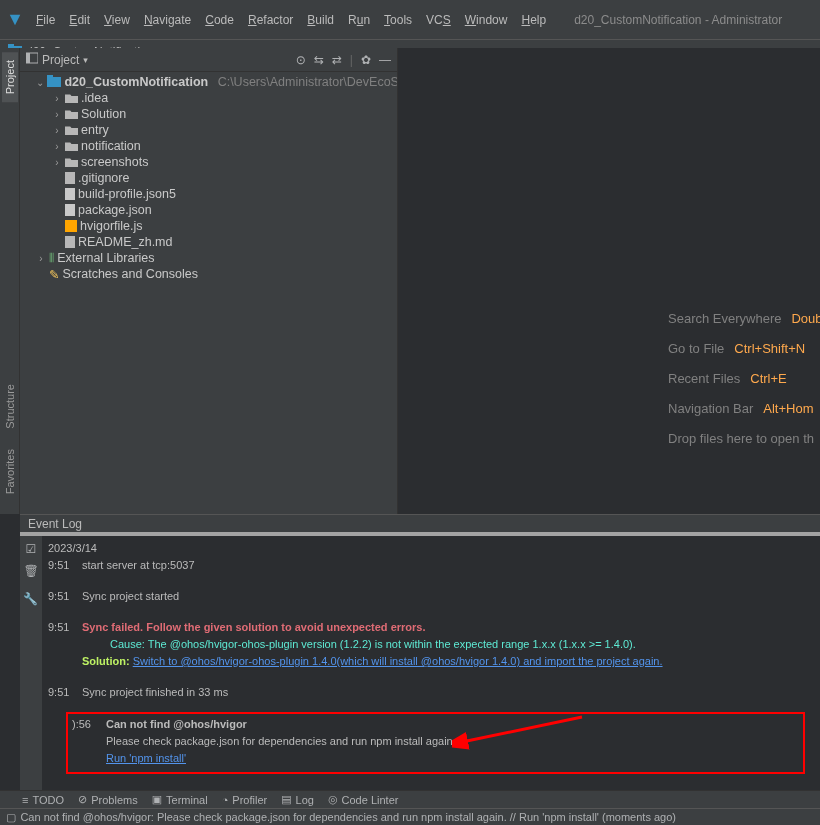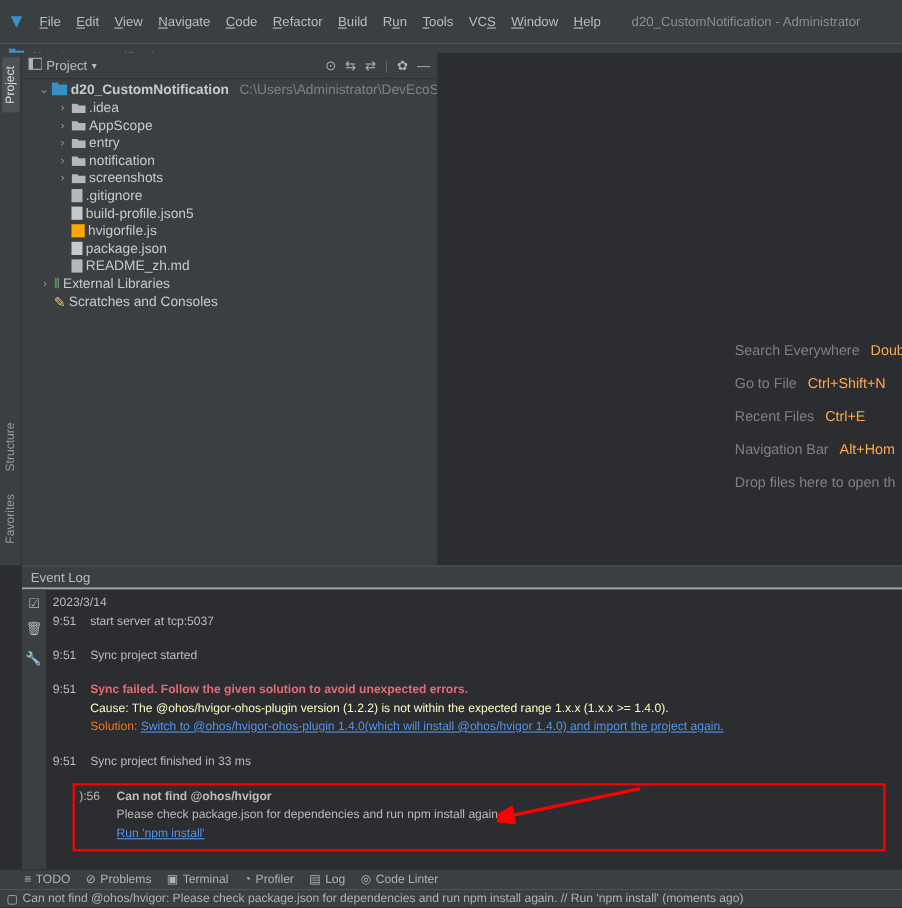--- a/index.html
+++ b/index.html
@@ -36,30 +36,30 @@
   .file-icon { background: #B7B7B7; width: 10px; height: 12px; display: inline-block; }
   .js-icon { background: #FFA500; width: 12px; height: 12px; display: inline-block; }
   .json-icon { background: #C9C9C9; width: 10px; height: 12px; display: inline-block; }
   .ind1 { padding-left: 16px; } .ind2 { padding-left: 32px; }
   
   .editor-area { flex: 1; background: #2B2D30; position: relative; }
   .tips { position: absolute; top: 256px; left: 270px; color: #808080; font-size: 13px; line-height: 30px; white-space: nowrap; }
   .tips .row { display: flex; gap: 10px; }
   .tips .kb { color: #FFA94D; }
   
-  .eventlog-header { height: 22px; background: #3C3F41; border-top: 1px solid #555; border-bottom: 2px solid #a3a3a3; display: flex; align-items: center; padding: 0 8px; color: #BBBBBB; font-size: 12px; }
+  .eventlog-header { height: 22px; background: #3C3F41; border-top: 1px solid #555; border-bottom: 4px solid #a3a3a3; display: flex; align-items: center; padding: 0 8px; color: #BBBBBB; font-size: 12px; }
   .eventlog-body { display: flex; background: #2B2D30; }
   .eventlog-side { width: 22px; background: #3C3F41; display: flex; flex-direction: column; align-items: center; gap: 8px; padding-top: 6px; color: #AFB1B3; }
   .eventlog-content { flex: 1; padding: 4px 6px; font-size: 11px; line-height: 17px; color: #BBBBBB; position: relative; }
   .log-line { display: flex; gap: 8px; }
   .log-line .t { width: 26px; color: #BBBBBB; }
   .log-line .msg { flex: 1; }
   .err { color: #E06C75; }
-  .cause { color: #fef9c3; }
-  .sol-label { color: #f97316; }
+  .cause { color: #5eead4; margin-left: 28px; }
+  .sol-label { color: #bef264; font-weight: bold; }
   .link { color: #5394EC; text-decoration: underline; cursor: pointer; }
   .highlight-box { border: 2px solid #FF0000; padding: 2px 4px; position: absolute; left: 24px; right: 15px; top: 176px; height: 62px; }
   .arrow-svg { position: absolute; left: 410px; top: 176px; }
   
   .bottom-tools { position: absolute; bottom: 17px; left: 0; right: 0; height: 18px; background: #3C3F41; border-top: 1px solid #323232; display: flex; align-items: center; gap: 14px; padding: 0 22px; font-size: 11px; color: #AFB1B3; }
   .bottom-tools .btool { display: flex; align-items: center; gap: 4px; cursor: default; }
   
   .statusbar { position: absolute; bottom: 0; left: 0; right: 0; height: 17px; background: #3C3F41; border-top: 1px solid #555; display: flex; align-items: center; padding: 0 6px; font-size: 11px; color: #AFB1B3; gap: 4px; white-space: nowrap; overflow: hidden; }
   
   .eventlog-wrap { position: absolute; top: 514px; left: 20px; right: 0; bottom: 35px; display: flex; flex-direction: column; }
@@ -133,21 +133,21 @@
               <rect width="6" height="3" fill="#3592C4"></rect>
             </svg></span><span class="lbl" style="font-weight:bold;">d20_CustomNotification</span>&nbsp;<span class="path">C:\Users\Administrator\DevEcoStudioProjects\d2</span></div>
       <div class="tree-row ind2">
           <span class="arrow">›</span>
           <span class="folder-icon"></span>
           <span class="lbl">.idea</span>
         </div>
       <div class="tree-row ind2">
           <span class="arrow">›</span>
           <span class="folder-icon"></span>
-          <span class="lbl">AppScope</span>
+          <span class="lbl">Solution</span>
         </div>
       <div class="tree-row ind2">
           <span class="arrow">›</span>
           <span class="folder-icon"></span>
           <span class="lbl">entry</span>
         </div>
       <div class="tree-row ind2">
           <span class="arrow">›</span>
           <span class="folder-icon"></span>
           <span class="lbl">notification</span>
@@ -162,27 +162,27 @@
           <span class="file-icon"></span>
           <span class="lbl">.gitignore</span>
         </div>
       <div class="tree-row ind2">
           <span class="arrow"></span>
           <span class="json-icon"></span>
           <span class="lbl">build-profile.json5</span>
         </div>
       <div class="tree-row ind2">
           <span class="arrow"></span>
+          <span class="json-icon"></span>
+          <span class="lbl">package.json</span>
+        </div>
+      <div class="tree-row ind2">
+          <span class="arrow"></span>
           <span class="js-icon"></span>
           <span class="lbl">hvigorfile.js</span>
-        </div>
-      <div class="tree-row ind2">
-          <span class="arrow"></span>
-          <span class="json-icon"></span>
-          <span class="lbl">package.json</span>
         </div>
       <div class="tree-row ind2">
           <span class="arrow"></span>
           <span class="file-icon"></span>
           <span class="lbl">README_zh.md</span>
         </div>
       <div class="tree-row ind1">
           <span class="arrow">›</span>
           <span style="color:#6AAB73;">⫴</span>
           <span class="lbl">External Libraries</span>

